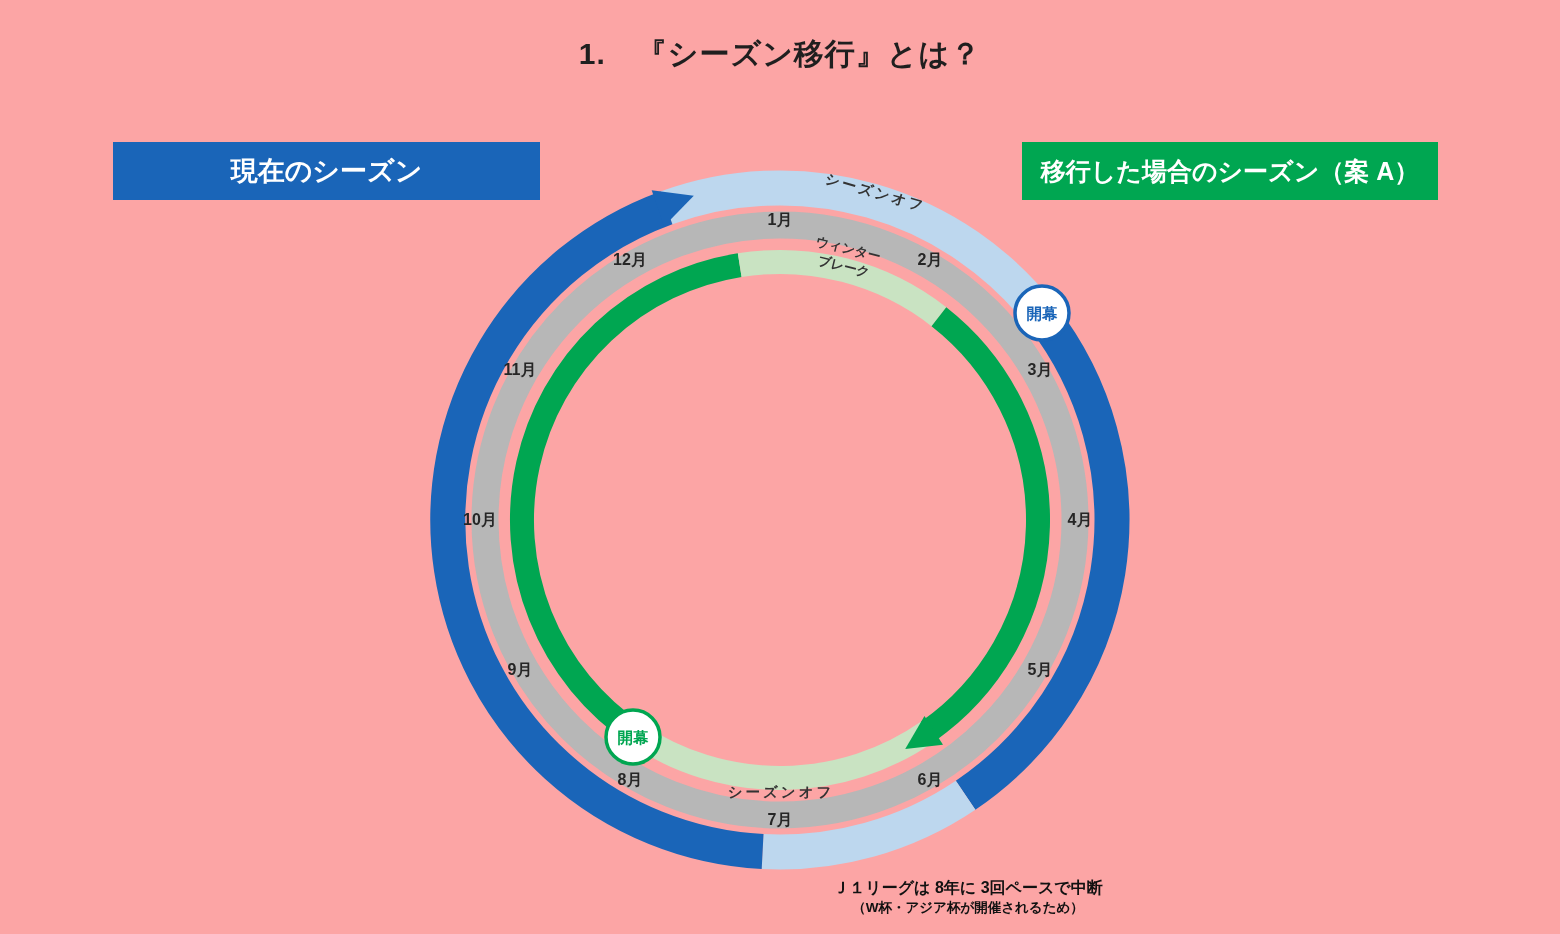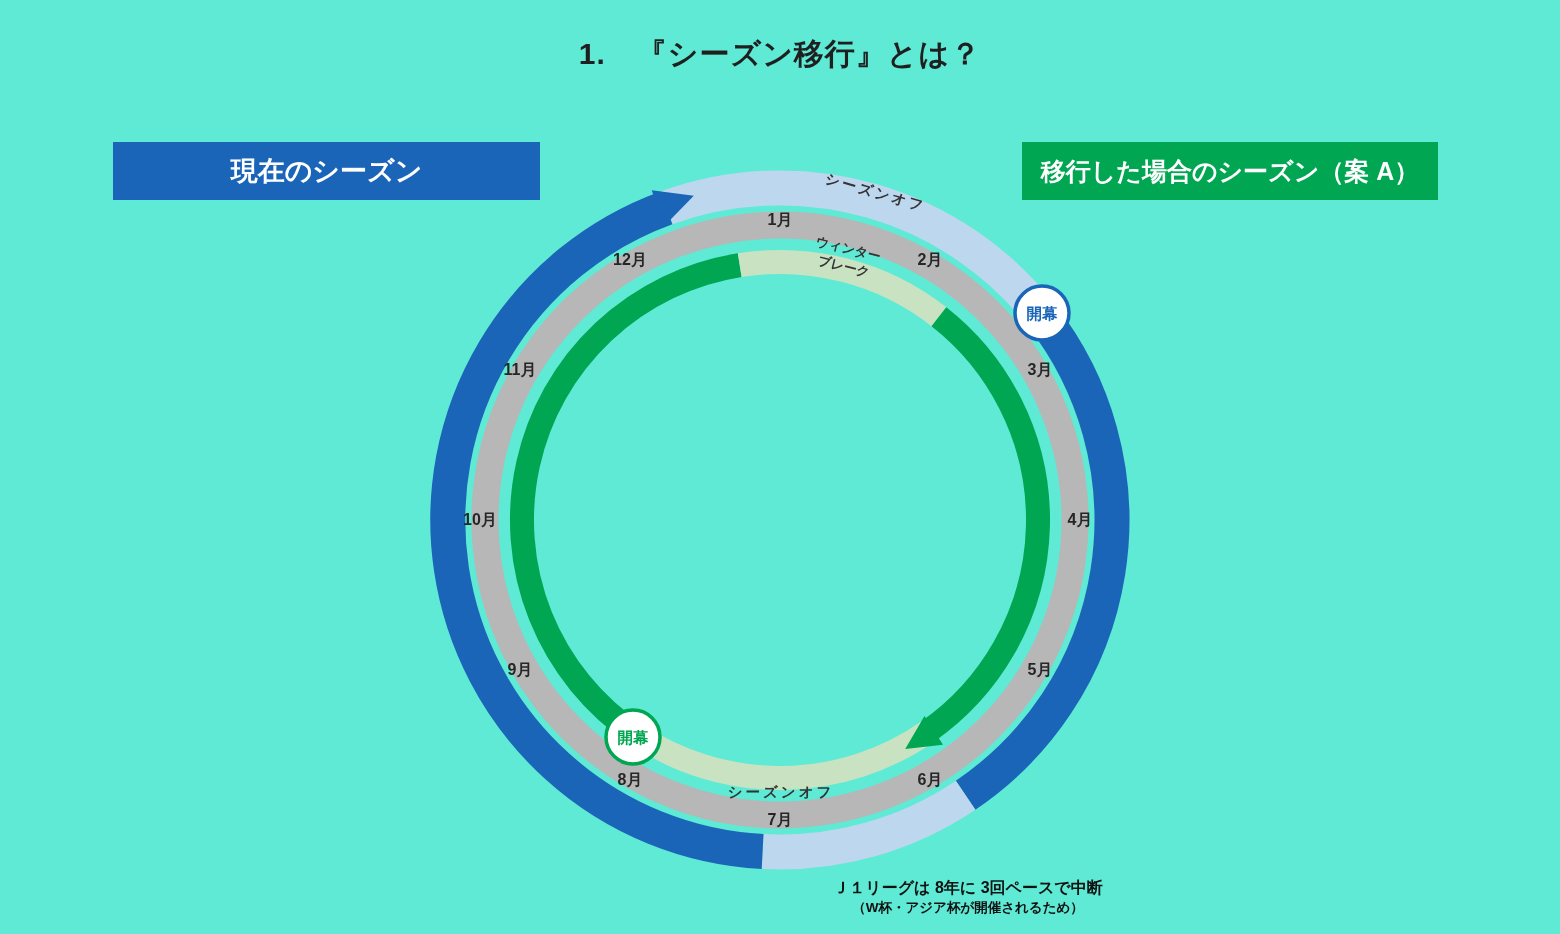--- a/index.html
+++ b/index.html
@@ -5,21 +5,21 @@
   html, body {
     margin: 0;
     padding: 0;
     background: #ffffff;
     font-family: "Liberation Sans", sans-serif;
   }
   .page {
     position: relative;
     width: 1560px;
     height: 934px;
-    background: #5eead4;
+    background: #fca5a5;
     overflow: hidden;
   }
   .page-title {
     position: absolute;
     top: 34px;
     left: 0;
     width: 100%;
     text-align: center;
     font-size: 30px;
     font-weight: 700;

